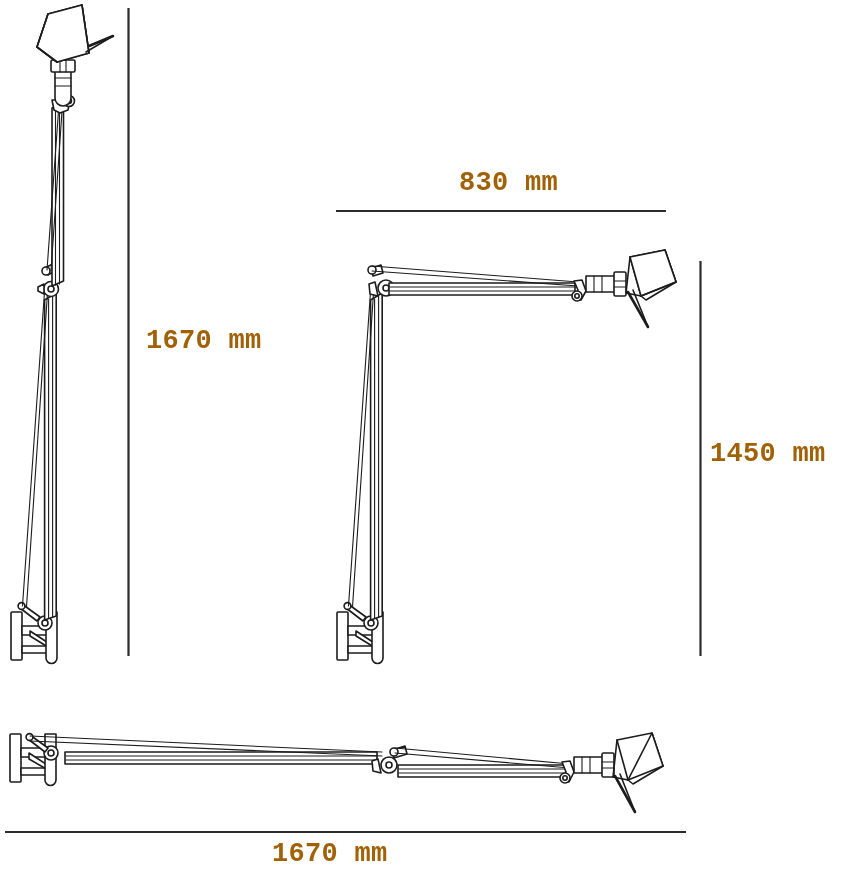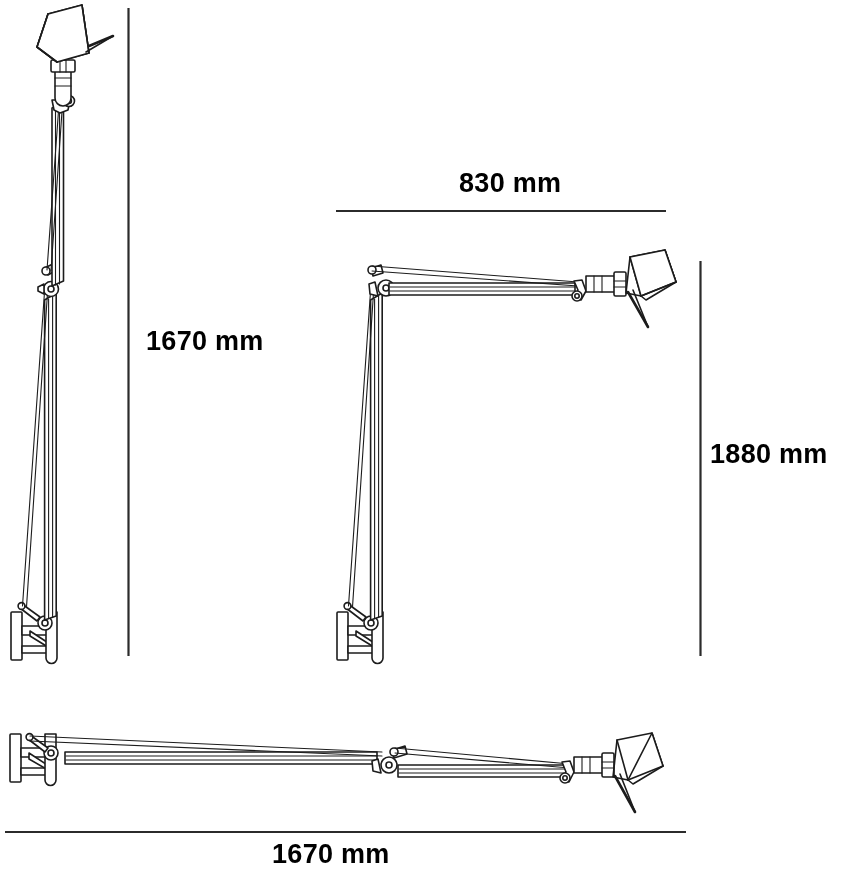--- a/index.html
+++ b/index.html
@@ -22,25 +22,25 @@
   }
   #sheet svg.drawing {
     position: absolute;
     left: 0;
     top: 0;
     width: 854px;
     height: 882px;
   }
   .dim-label {
     position: absolute;
-    font-family: Liberation Sans, sans-serif;
+    font-family: Liberation Mono, monospace;
     font-weight: bold;
     font-size: 27px;
     letter-spacing: 0.3px;
-    color: #000000;
+    color: #a16207;
     white-space: nowrap;
     line-height: 1;
   }
   #label-height-left  { left: 146px; top: 328px; }
   #label-width-top    { left: 459px; top: 170px; }
   #label-height-right { left: 710px; top: 441px; }
   #label-width-bottom { left: 272px; top: 841px; }
 </style>
 </head>
 <body>
@@ -274,17 +274,17 @@
         <path class="thick" d="M615 776 L635 812"></path>
         <path class="ln" d="M620 774 L635 812"></path>
       </g>
     </g>
   </svg>
 
   <div class="dim-label" id="label-height-left">1670 mm</div>
 
   <div class="dim-label" id="label-width-top">830 mm</div>
 
-  <div class="dim-label" id="label-height-right">1880 mm</div>
+  <div class="dim-label" id="label-height-right">1450 mm</div>
 
   <div class="dim-label" id="label-width-bottom">1670 mm</div>
 
 </div>
 
 </body></html>

